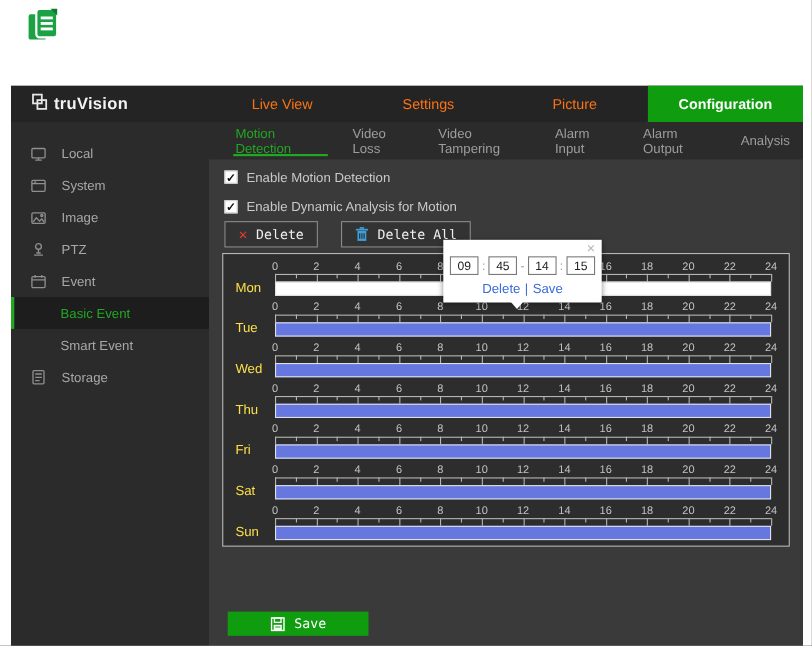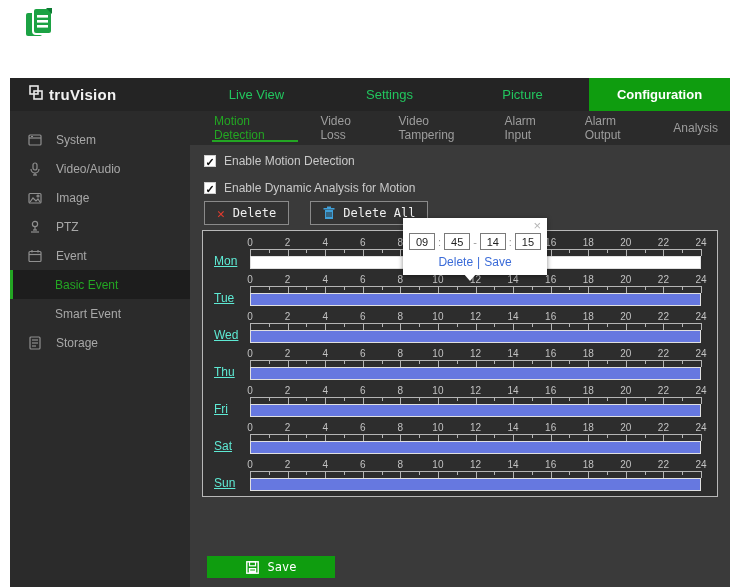--- a/index.html
+++ b/index.html
@@ -10,21 +10,21 @@
     -webkit-font-smoothing:antialiased;
   }
   
   .shortcut{position:absolute;left:24px;top:6px;width:32px;height:34px;}
   
   .window{position:absolute;left:10px;top:78px;width:720px;height:509px;background:#3a3a3a;}
   .header{height:33px;display:flex;background:#242424;}
   .logo{width:180px;display:flex;align-items:center;padding-left:18px;gap:3px;box-sizing:border-box;}
   .logo-text{color:#f2f2f2;font-size:15px;font-weight:bold;letter-spacing:.3px;}
   .nav-tabs{flex:1;display:flex;}
-  .nav-tab{flex:1;display:flex;align-items:center;justify-content:center;color:#22c55e;font-size:13px;cursor:default;}
+  .nav-tab{flex:1;display:flex;align-items:center;justify-content:center;color:#f97316;font-size:13px;cursor:default;}
   .nav-tab.active{flex:0 0 141px;background:var(--accent-green);color:#fff;font-weight:bold;}
   .wbody{display:flex;height:476px;}
   
   .sidebar{width:180px;background:#2b2b2b;padding-top:14px;box-sizing:border-box;flex:none;}
   .side-item{height:29px;display:flex;align-items:center;gap:13px;padding-left:14px;
     color:#a8a8a8;font-size:12px;border-left:3px solid transparent;}
   .side-item .sicon{width:16px;height:16px;flex:none;color:#8f8f8f;}
   .side-item.indent{padding-left:42px;}
   .side-item.active{background:#1d1d1d;border-left-color:var(--text-green);color:var(--text-green);}
   
@@ -49,21 +49,21 @@
   
   .btn-row{margin:6px 0 0 14px;display:flex;gap:21px;}
   .tbtn{display:flex;align-items:center;gap:8px;background:#333333;border:1px solid #8a8a8a;
     color:#efefef;font-family:"DejaVu Sans Mono", monospace;font-size:12px;height:24px;
     padding:0 12px;box-sizing:border-box;cursor:default;}
   .x-icon{color:var(--delete-red);font-weight:bold;font-size:13px;line-height:13px;}
   
   .sched{margin:5px 0 0 12px;width:516px;height:267px;border:1px solid #b8b8b8;background:#2d2d2d;
     box-sizing:border-box;padding-top:4px;position:relative;}
   .day-row{position:relative;height:37px;}
-  .day-label{position:absolute;left:11px;top:19px;font-size:12px;color:#5eead4;text-decoration:underline;}
+  .day-label{position:absolute;left:11px;top:19px;font-size:12px;color:#fde047;}
   .ruler{position:absolute;left:47px;width:451px;top:2px;height:18px;}
   .baseline{position:absolute;left:0;right:0;top:12px;height:1px;background:#b5b5b5;}
   .tick{position:absolute;top:12px;width:1px;background:#b5b5b5;}
   .tick.major{height:7px;}
   .tick.minor{height:4px;}
   .rlabel{position:absolute;top:0;transform:translateX(-50%);font-size:10px;color:#c2c2c2;}
   .bar{position:absolute;left:47px;width:451px;top:21px;height:13px;background:var(--bar-blue);
     border:1px solid #e0e0e0;box-sizing:border-box;}
   .bar.empty{background:#ffffff;}
   .segment{position:absolute;top:0;bottom:0;background:var(--bar-blue);}
@@ -117,34 +117,33 @@
         <div class="nav-tab">Settings</div>
         <div class="nav-tab">Picture</div>
         <div class="nav-tab active">Configuration</div>
       </div>
   </div>
 
   <div class="wbody">
     <div class="sidebar">
         <div class="side-item">
           <span class="sicon"><svg width="16" height="16" viewBox="0 0 16 16" fill="none" stroke="currentColor" stroke-width="1.2">
+              <rect x="2" y="3" width="12" height="8.5" rx="1"></rect>
+              <line x1="8" y1="11.5" x2="8" y2="13.5"></line>
+              <line x1="5" y1="13.5" x2="11" y2="13.5"></line>
+            </svg></span>
+          <span>Local</span>
+        </div>
+        <div class="side-item">
+          <span class="sicon"><svg width="16" height="16" viewBox="0 0 16 16" fill="none" stroke="currentColor" stroke-width="1.2">
               <rect x="2" y="3" width="12" height="10" rx="1"></rect>
               <line x1="2" y1="6" x2="14" y2="6"></line>
               <line x1="4" y1="4.5" x2="6" y2="4.5"></line>
             </svg></span>
           <span>System</span>
-        </div>
-        <div class="side-item">
-          <span class="sicon"><svg width="16" height="16" viewBox="0 0 16 16" fill="none" stroke="currentColor" stroke-width="1.2">
-              <rect x="6" y="2" width="4" height="7" rx="2"></rect>
-              <path d="M4 8 a4 4 0 0 0 8 0"></path>
-              <line x1="8" y1="12" x2="8" y2="14"></line>
-              <line x1="6" y1="14" x2="10" y2="14"></line>
-            </svg></span>
-          <span>Video/Audio</span>
         </div>
         <div class="side-item">
           <span class="sicon"><svg width="16" height="16" viewBox="0 0 16 16" fill="none" stroke="currentColor" stroke-width="1.2">
               <rect x="2" y="3.5" width="12" height="9.5" rx="1"></rect>
               <polyline points="3,12 6,8 9,11 11,9 13,12"></polyline>
               <circle cx="11" cy="6" r="1"></circle>
             </svg></span>
           <span>Image</span>
         </div>
         <div class="side-item">

